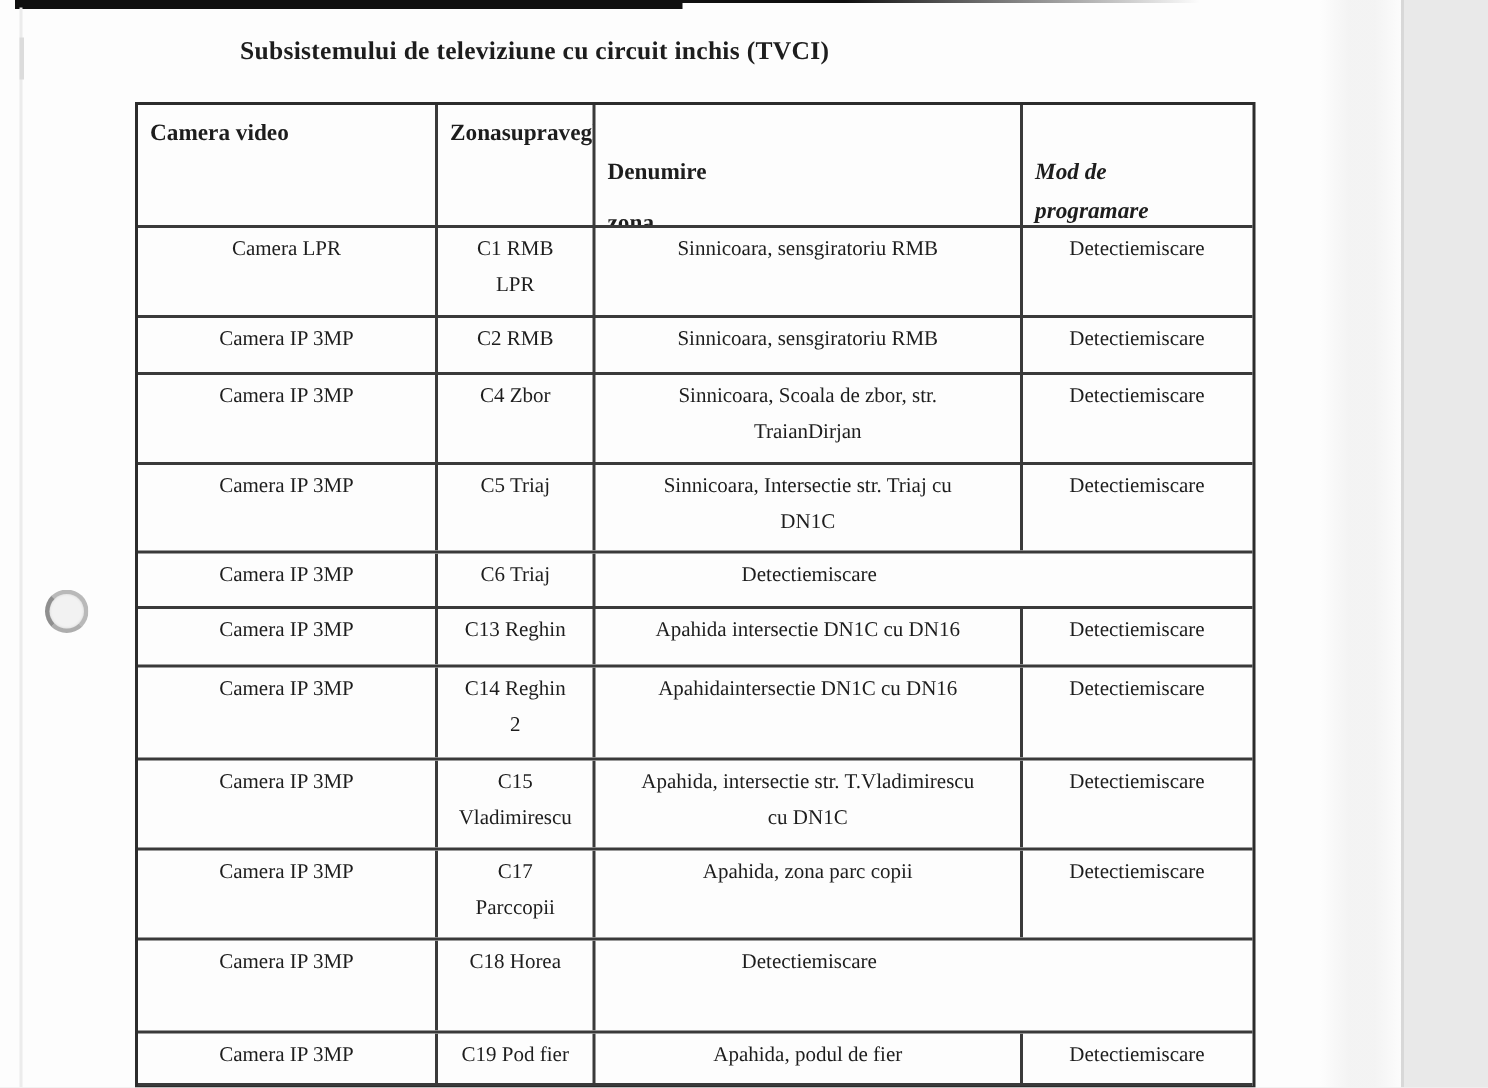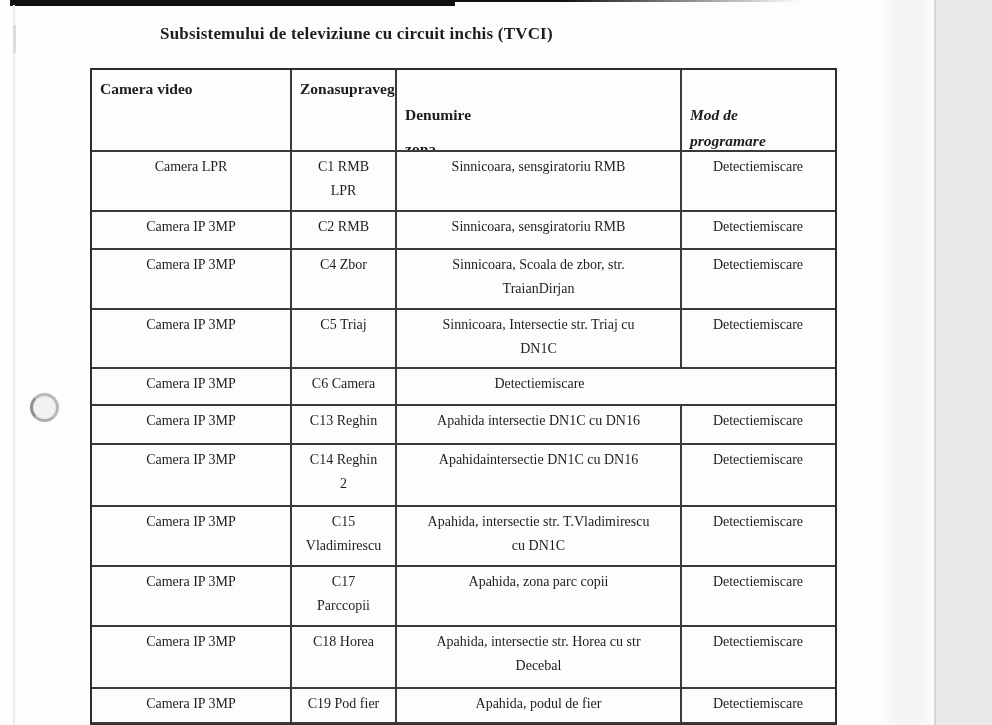--- a/index.html
+++ b/index.html
@@ -91,21 +91,21 @@
     <div class="trow" style="height:59px">
       <div class="cell">Camera IP 3MP</div>
       <div class="cell">C5 Triaj</div>
       <div class="cell">Sinnicoara, Intersectie str. Triaj cu
 DN1C</div>
       <div class="cell">Detectiemiscare</div>
     </div>
 
     <div class="trow" style="height:37px">
       <div class="cell">Camera IP 3MP</div>
-      <div class="cell">C6 Camera</div>
+      <div class="cell">C6 Triaj</div>
       <div class="cell">Detectiemiscare</div>
     </div>
 
     <div class="trow" style="height:39px">
       <div class="cell">Camera IP 3MP</div>
       <div class="cell">C13 Reghin</div>
       <div class="cell">Apahida intersectie DN1C cu DN16</div>
       <div class="cell">Detectiemiscare</div>
     </div>
 
@@ -130,22 +130,20 @@
       <div class="cell">Camera IP 3MP</div>
       <div class="cell">C17
 Parccopii</div>
       <div class="cell">Apahida, zona parc copii</div>
       <div class="cell">Detectiemiscare</div>
     </div>
 
     <div class="trow" style="height:62px">
       <div class="cell">Camera IP 3MP</div>
       <div class="cell">C18 Horea</div>
-      <div class="cell">Apahida, intersectie str. Horea cu str
-Decebal</div>
       <div class="cell">Detectiemiscare</div>
     </div>
 
     <div class="trow" style="height:35px">
       <div class="cell">Camera IP 3MP</div>
       <div class="cell">C19 Pod fier</div>
       <div class="cell">Apahida, podul de fier</div>
       <div class="cell">Detectiemiscare</div>
     </div>
 

